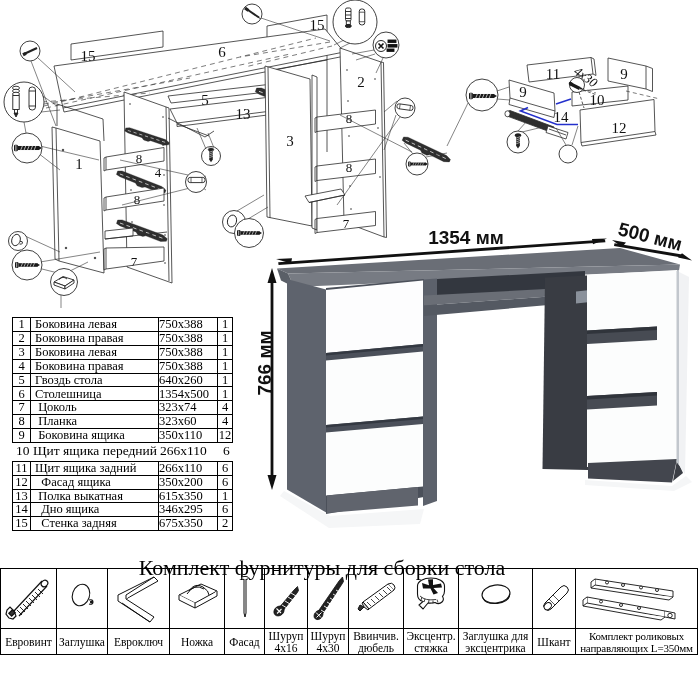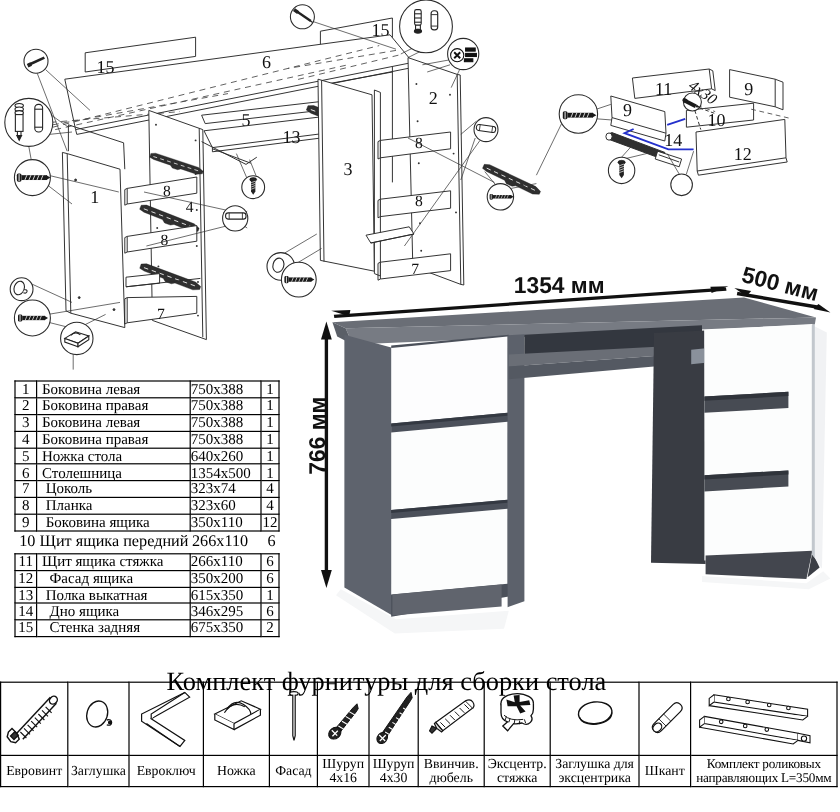--- a/index.html
+++ b/index.html
@@ -425,21 +425,21 @@
             <td class="q">1</td>
           </tr>
 <tr>
             <td class="n">4</td>
             <td class="m">Боковина правая</td>
             <td class="d">750x388</td>
             <td class="q">1</td>
           </tr>
 <tr>
             <td class="n">5</td>
-            <td class="m">Ножка стола</td>
+            <td class="m">Гвоздь стола</td>
             <td class="d">640x260</td>
             <td class="q">1</td>
           </tr>
 <tr>
             <td class="n">6</td>
             <td class="m">Столешница</td>
             <td class="d">1354x500</td>
             <td class="q">1</td>
           </tr>
 <tr>
@@ -467,21 +467,21 @@
       <span style="left:4px;">10</span>
       <span style="left:21px;">Щит ящика передний</span>
       <span style="left:148px;">266x110</span>
       <span style="left:211px;">6</span>
     </div>
 <div class="pt" style="top:461px;">
 <table class="t2">
 <tbody>
           <tr>
             <td class="n">11</td>
-            <td class="m">Щит ящика стяжка</td>
+            <td class="m">Щит ящика задний</td>
             <td class="d">266x110</td>
             <td class="q">6</td>
           </tr>
 <tr>
             <td class="n">12</td>
             <td class="m">&nbsp;&nbsp;Фасад ящика</td>
             <td class="d">350x200</td>
             <td class="q">6</td>
           </tr>
 <tr>

